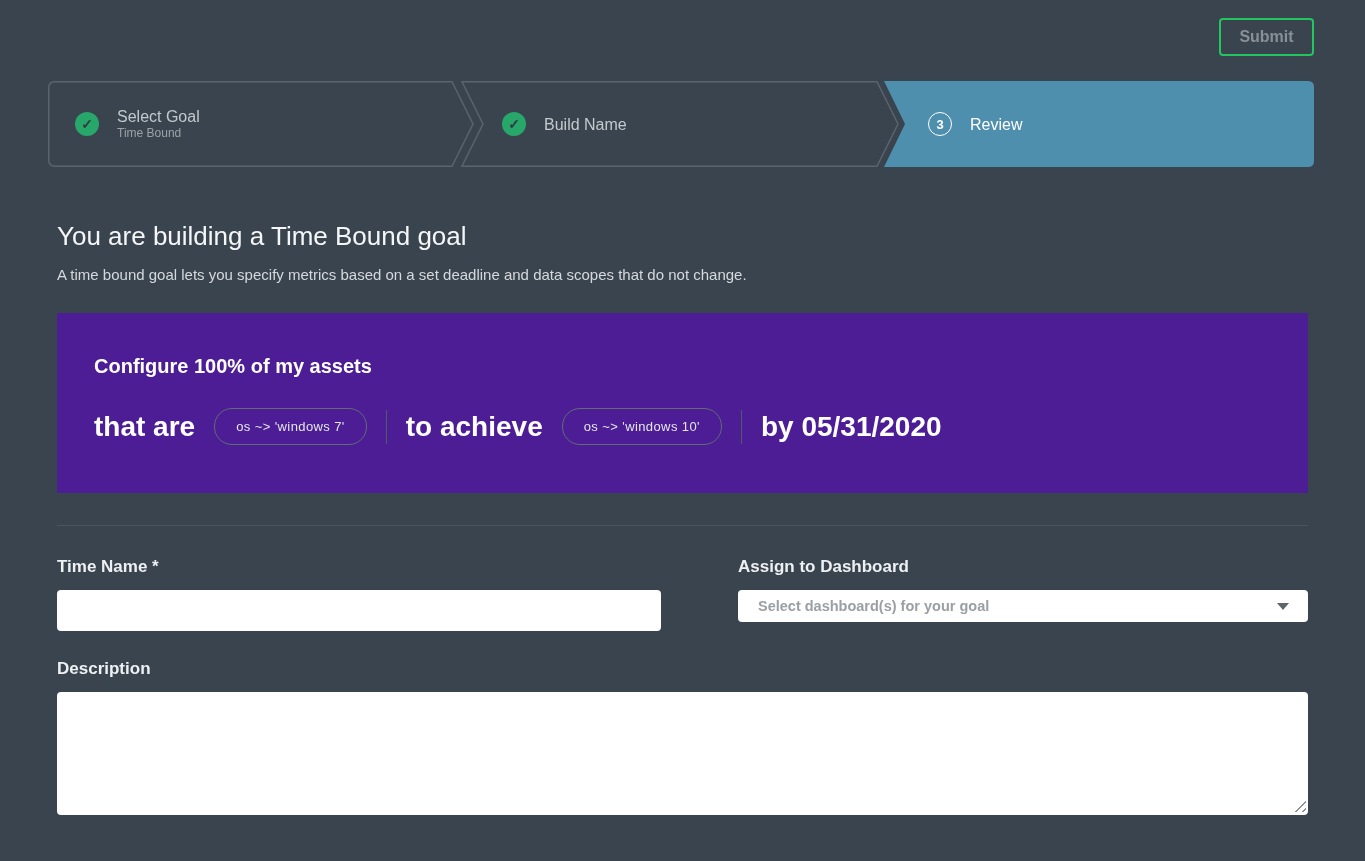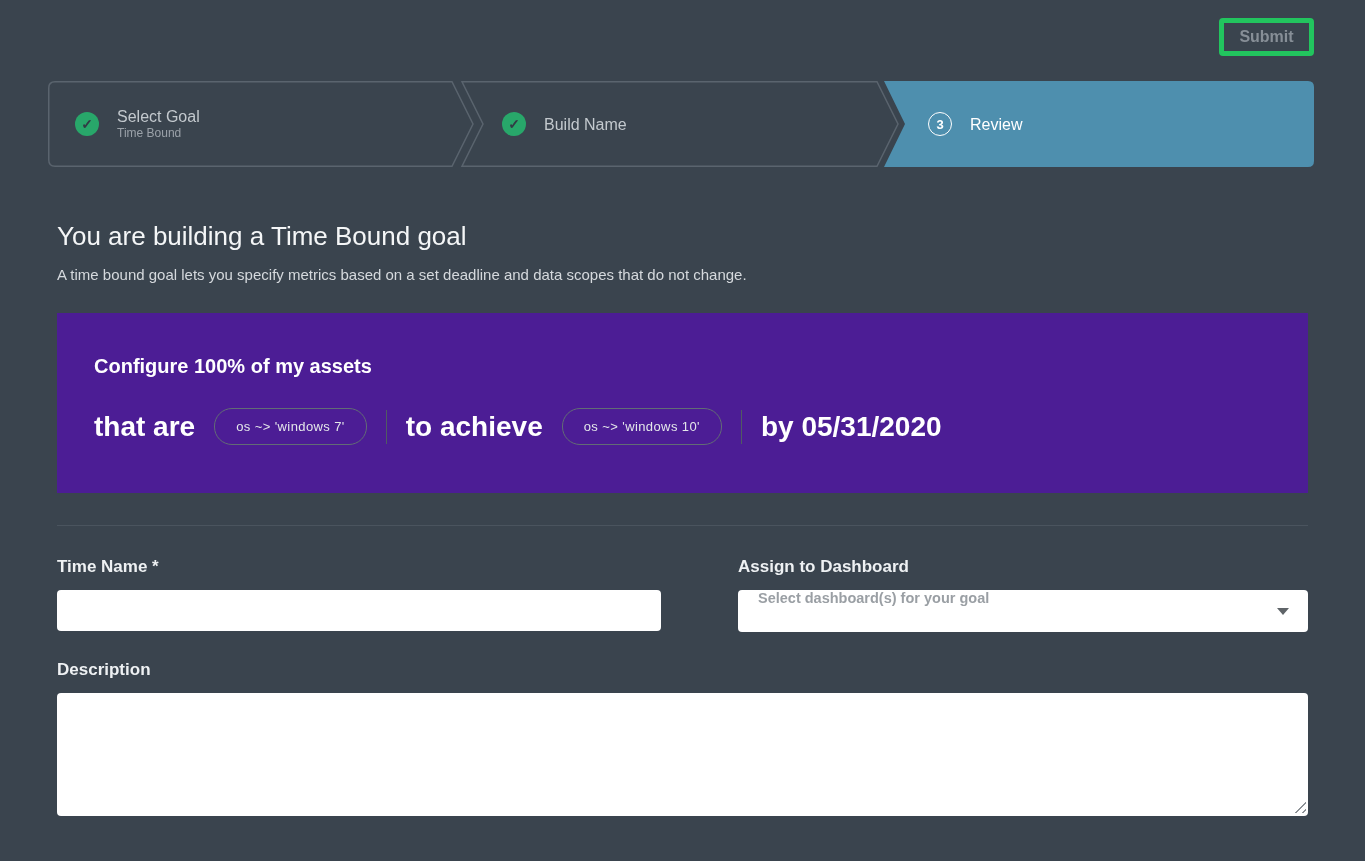--- a/index.html
+++ b/index.html
@@ -11,21 +11,21 @@
     overflow:hidden;
   }
   .canvas { position:relative; width:1365px; height:861px; }
 
   
   .topbar { position:relative; height:81px; }
   .submit-btn {
     position:absolute; top:18px; right:51px;
     width:95px; height:38px;
     background:transparent;
-    border:5px solid #22c55e; border-radius:4px;
+    border:2px solid #22c55e; border-radius:4px;
     color:#878f97; font-size:16px; font-weight:bold;
     font-family:"Liberation Sans", sans-serif;
     cursor:default;
   }
 
   
   .stepper { position:relative; margin-left:48px; width:1266px; height:86px; }
   .stepper-svg { position:absolute; inset:0; width:1266px; height:86px; }
   .step-hit { position:absolute; top:0; bottom:0; display:flex; align-items:center; cursor:pointer; }
   .step1 { left:27px; }
@@ -64,22 +64,22 @@
   .form-row { display:flex; gap:77px; margin-top:31px; }
   .col-left { width:604px; }
   .col-right { flex:1; }
   .field-label { display:block; font-size:17px; font-weight:bold; color:#eef1f3; margin-bottom:13px; }
   .text-input {
     width:100%; height:41px; background:#fff;
     border:none; border-radius:4px; padding:0 12px;
     font-family:"Liberation Sans", sans-serif; font-size:14px; color:#333;
   }
   .select-box {
-    position:relative; height:42px; background:#fff; border-radius:4px;
-    display:flex; padding:0 40px 0 20px; cursor:pointer;
+    position:relative; height:32px; background:#fff; border-radius:4px;
+    display:flex; align-items:center; padding:0 40px 0 20px; cursor:pointer;
   }
   .select-placeholder { color:#9a9fa4; font-size:14.5px; font-weight:bold; }
   .caret {
     position:absolute; right:19px; top:50%; margin-top:-3px;
     width:0; height:0;
     border-left:6px solid transparent; border-right:6px solid transparent;
     border-top:7px solid #5f6468;
   }
   .desc-block { margin-top:28px; }
   .textarea-wrap { position:relative; }

